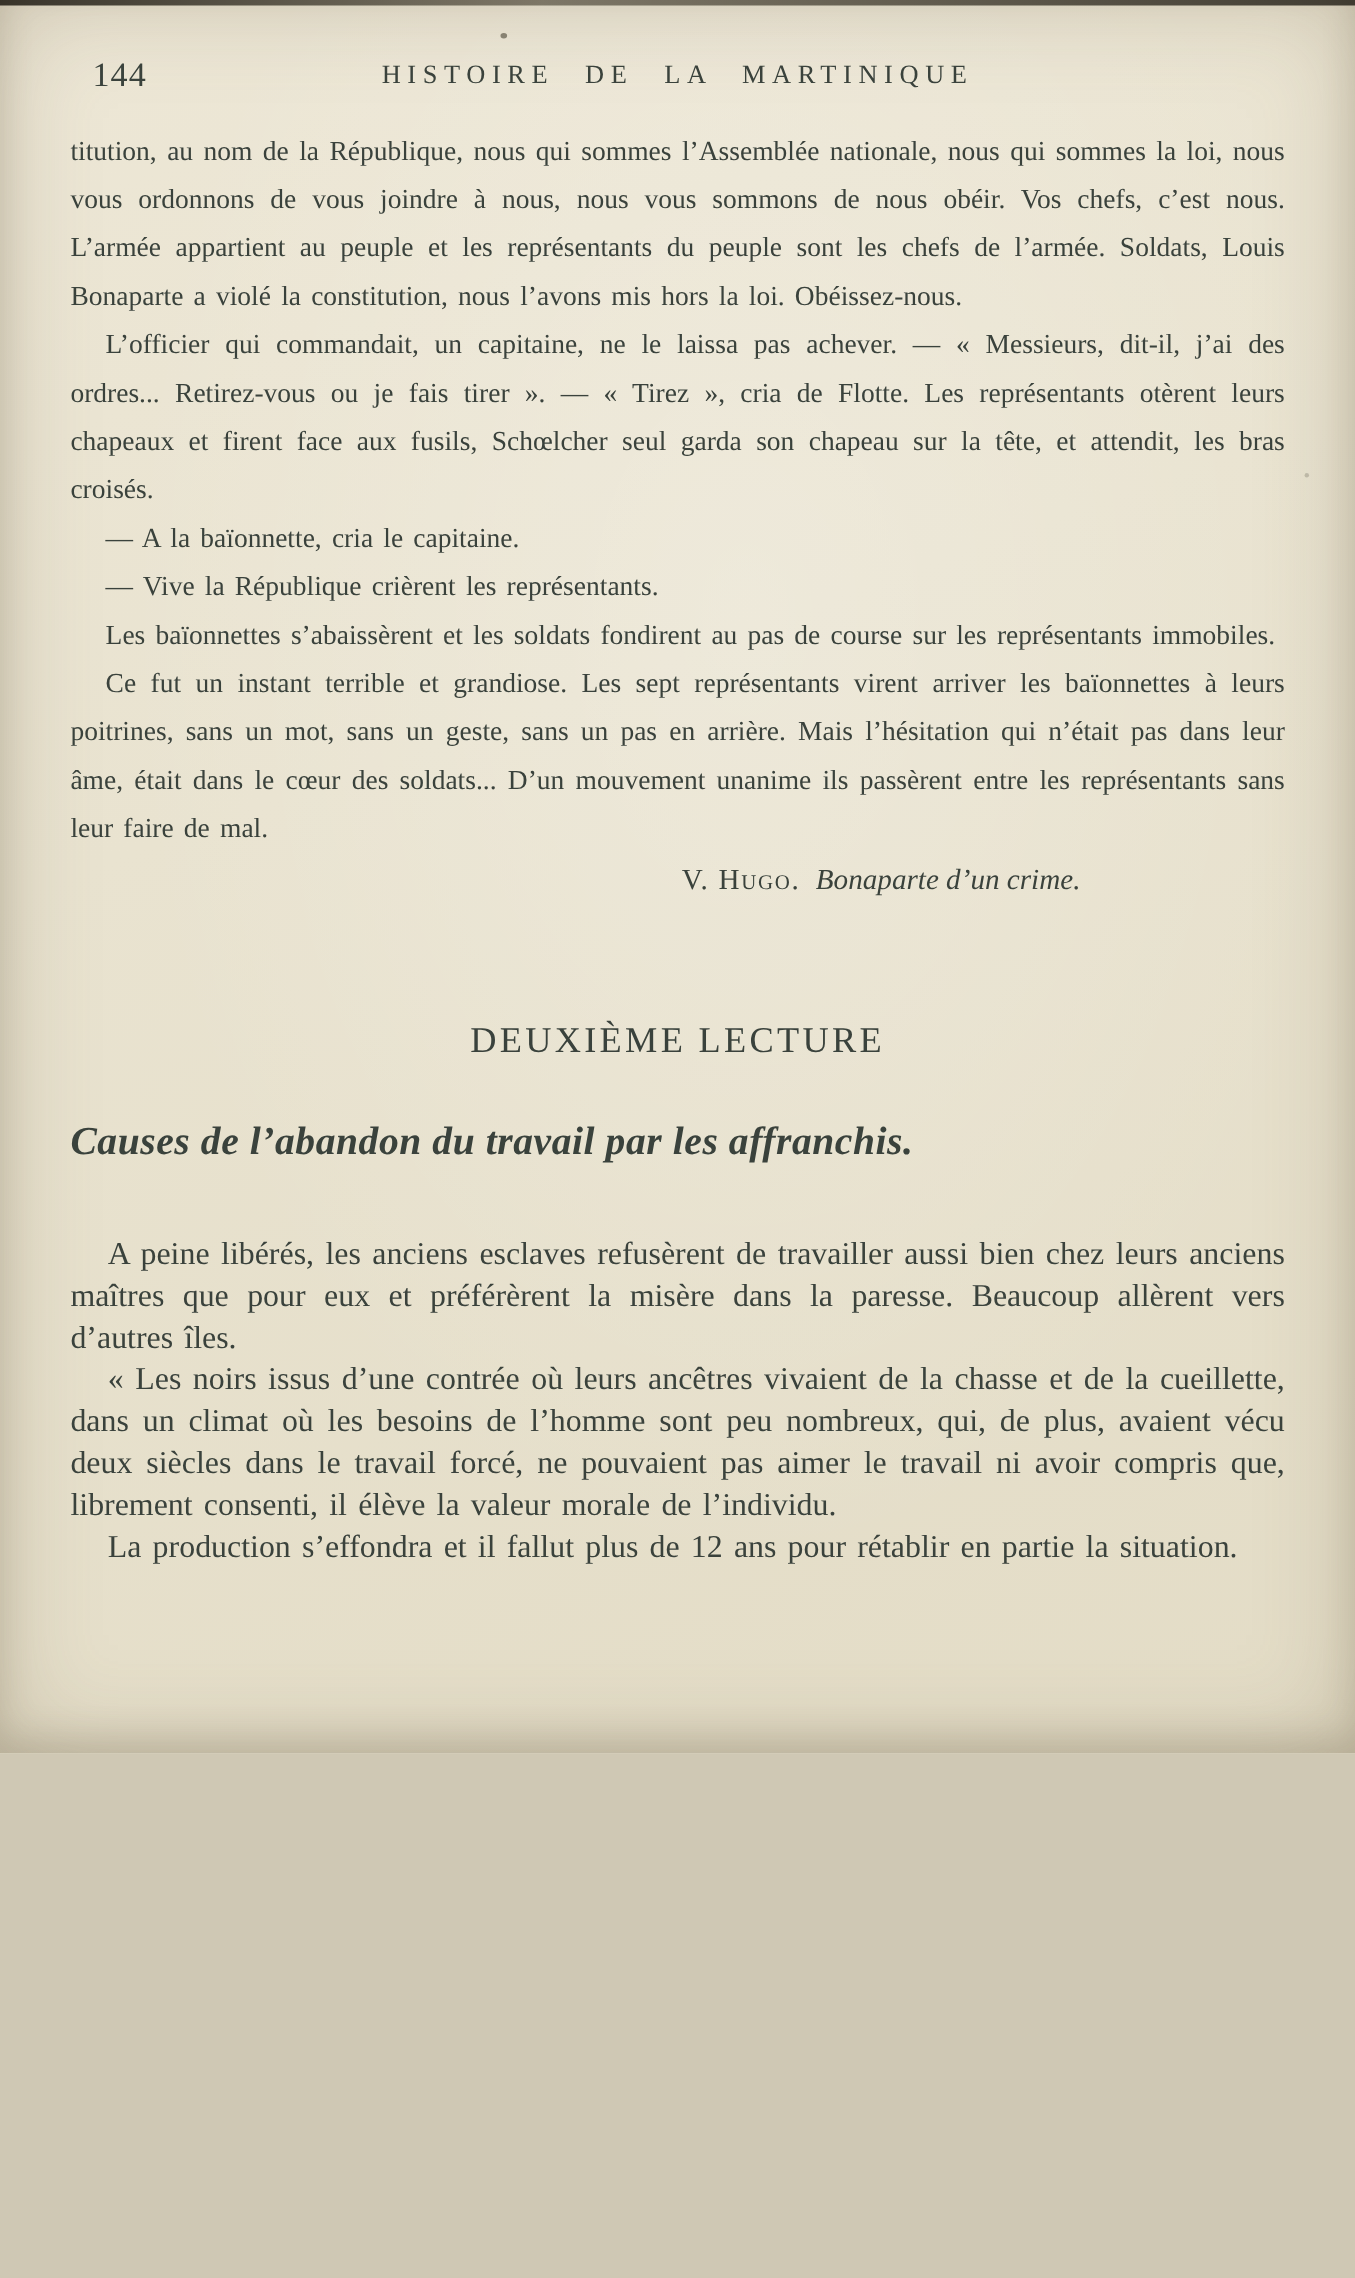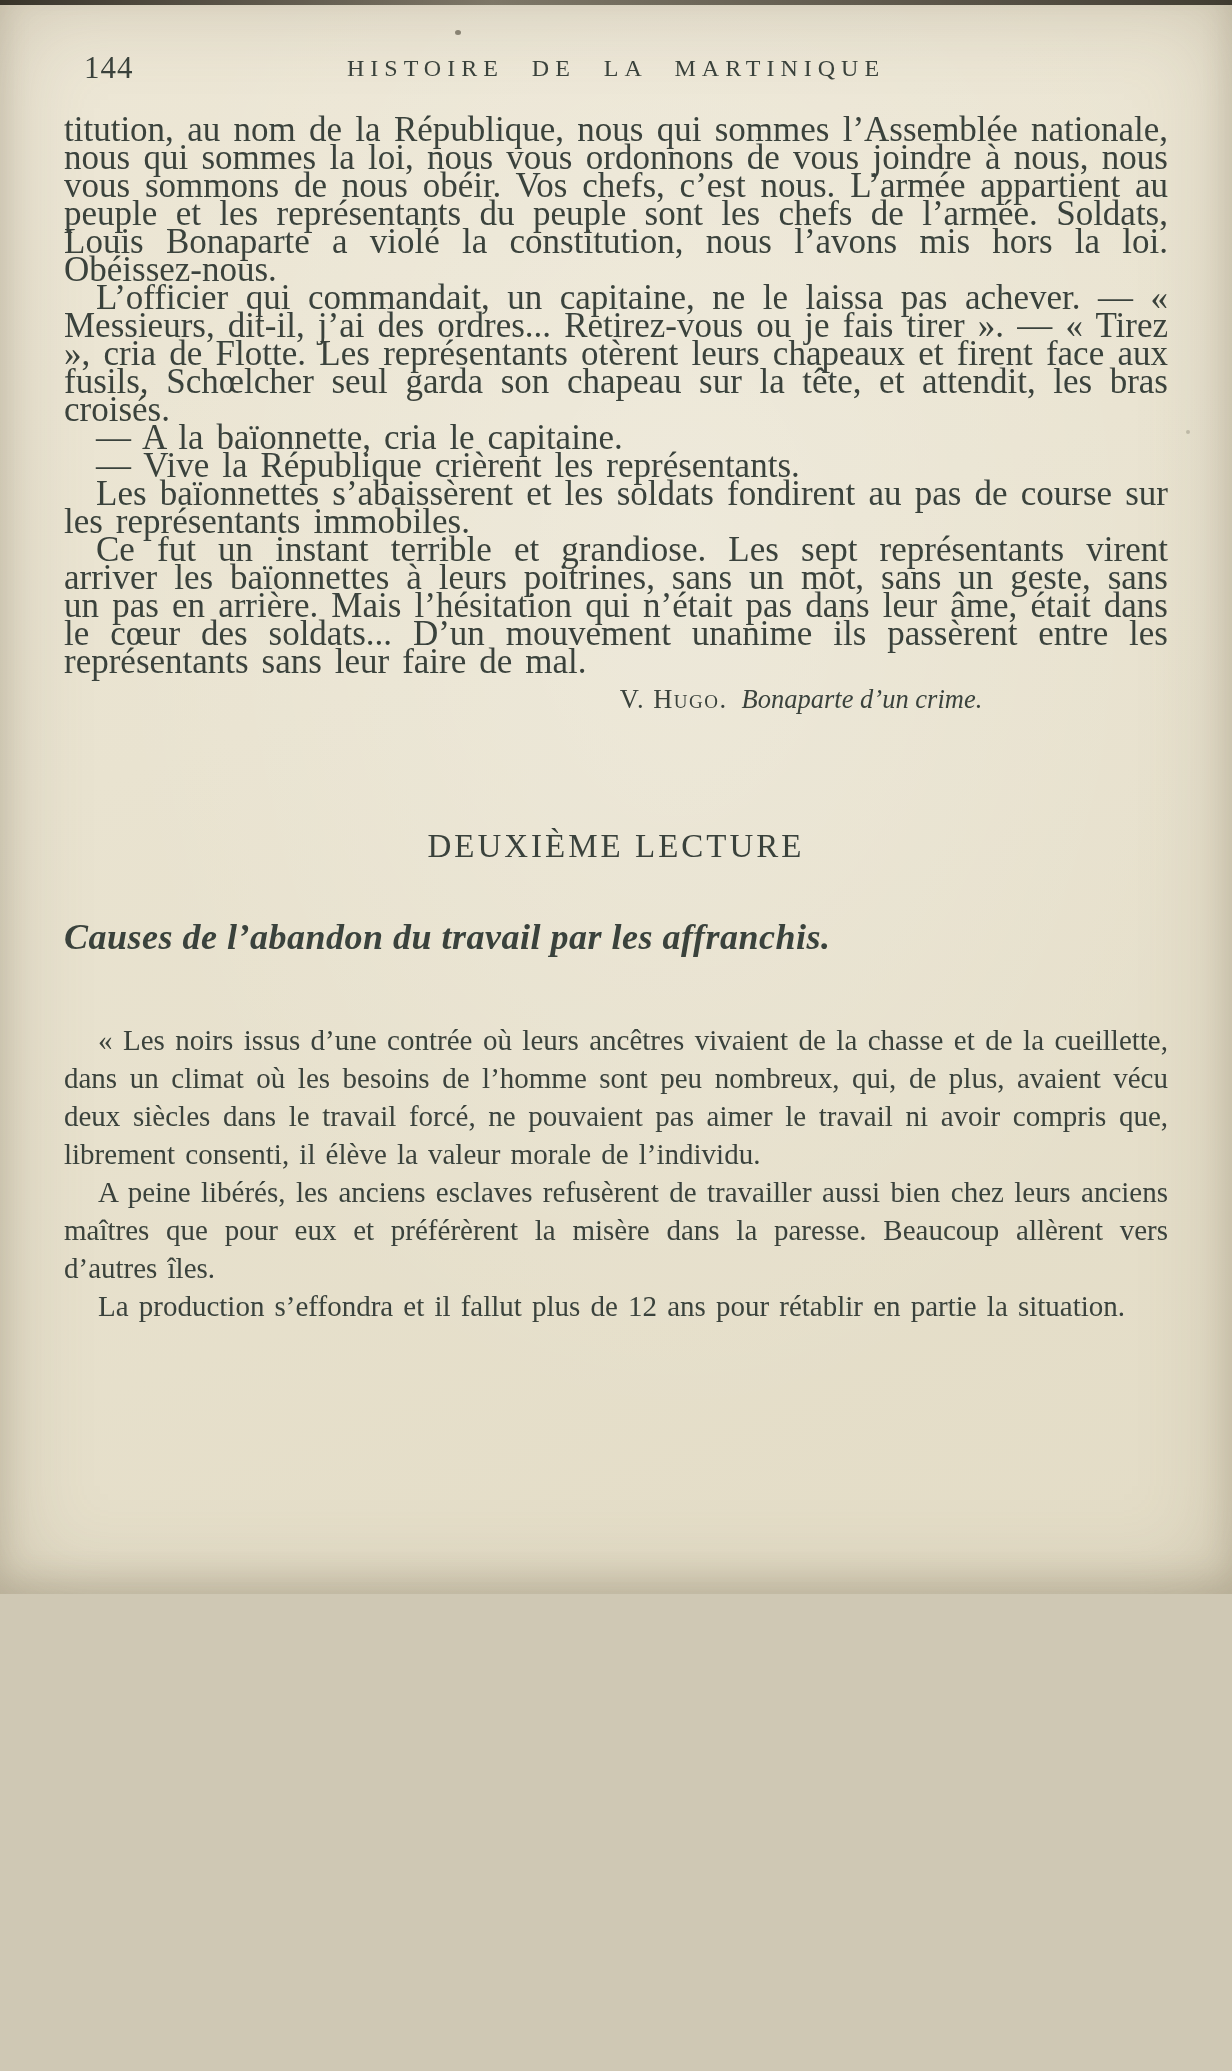--- a/index.html
+++ b/index.html
@@ -45,22 +45,22 @@
   .running-title{
     position:absolute;left:0;right:0;top:5px;
     text-align:center;
     font-size:24px;
     letter-spacing:6px;
     word-spacing:16px;
   }
 
   
   .excerpt p.x{
-    font-size:35px;
-    line-height:28px;
+    font-size:25px;
+    line-height:44px;
     text-align:justify;
     word-spacing:0.12em;
   }
   .excerpt p.ind{text-indent:32px;}
   .attribution{
     margin-top:6px;
     font-size:26.5px;
     line-height:34px;
     text-align:center;
     padding-left:370px;
@@ -123,18 +123,18 @@
     </p>
   </section>
 
   <h2 class="lecture-heading">DEUXIÈME LECTURE</h2>
 
   <h1 class="lecture-title">
     <span class="title-line">Causes de l’abandon du travail par les affranchis.</span>
   </h1>
 
   <section class="lecture">
+    <p>A peine libérés, les anciens esclaves refusèrent de travailler aussi bien chez leurs anciens maîtres que pour eux et préférèrent la misère dans la paresse. Beaucoup allèrent vers d’autres îles.</p>
     <p>« Les noirs issus d’une contrée où leurs ancêtres vivaient de la chasse et de la cueillette, dans un climat où les besoins de l’homme sont peu nombreux, qui, de plus, avaient vécu deux siècles dans le travail forcé, ne pouvaient pas aimer le travail ni avoir compris que, librement consenti, il élève la valeur morale de l’individu.</p>
-    <p>A peine libérés, les anciens esclaves refusèrent de travailler aussi bien chez leurs anciens maîtres que pour eux et préférèrent la misère dans la paresse. Beaucoup allèrent vers d’autres îles.</p>
     <p>La production s’effondra et il fallut plus de 12 ans pour rétablir en partie la situation.</p>
   </section>
 
 </div>
 
 </body></html>

